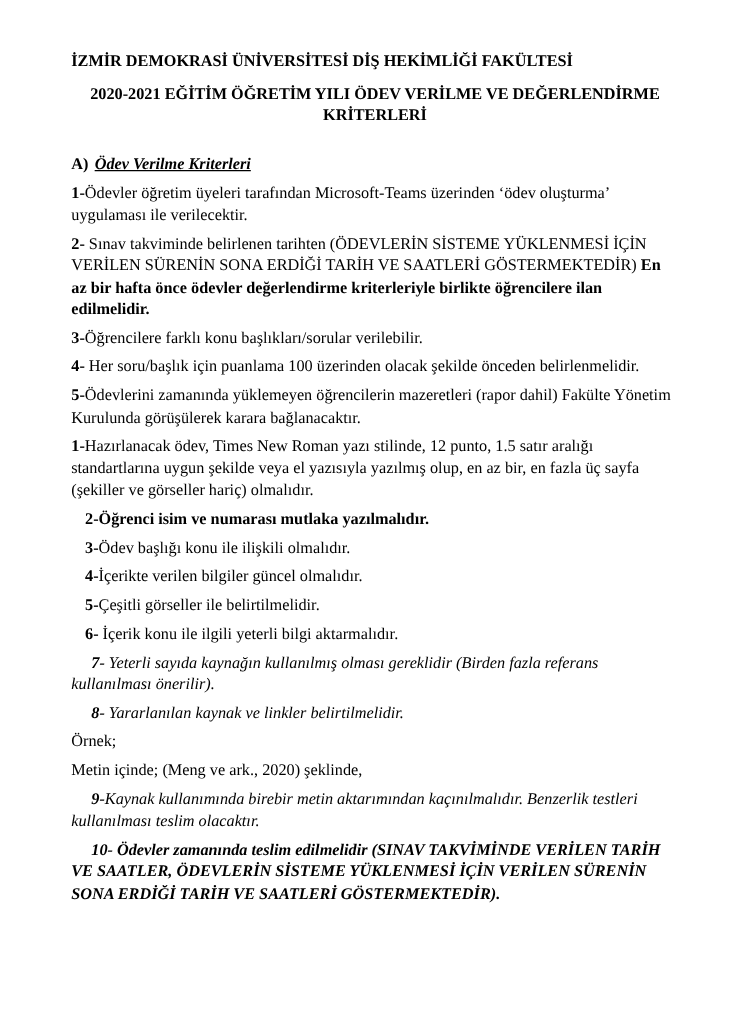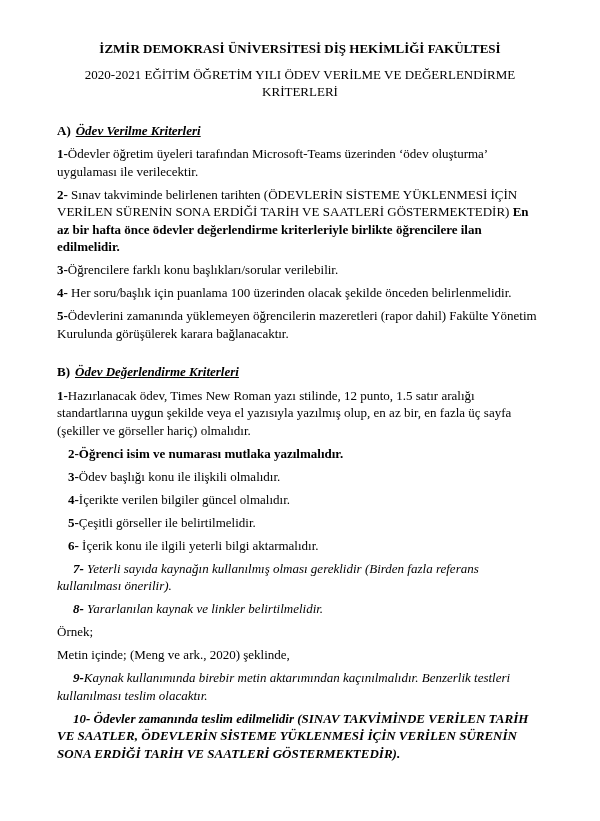--- a/index.html
+++ b/index.html
@@ -15,25 +15,25 @@
     background: #ffffff;
     color: #000000;
     padding: 40px 57px 18px 57px;
     font-family: "Liberation Serif", "DejaVu Serif", serif;
     font-size: 13px;
     line-height: 17.5px;
     overflow: hidden;
   }
   .doc-title {
     font-weight: bold;
-    text-align: center;
+    text-align: left;
     margin: 0 0 8px 0;
   }
   .doc-subtitle {
-    font-weight: normal;
+    font-weight: bold;
     text-align: center;
     margin: 0;
   }
   .sec-heading {
     font-weight: bold;
     margin: 21px 0 6px 0;
   }
   .sec-label { margin-right: 5px; }
   .sec-title { text-decoration: underline; font-style: italic; }
   .para { margin: 0 0 5.5px 0; }
@@ -49,21 +49,20 @@
 <div class="page" style="color: rgb(0, 0, 0); background: rgb(255, 255, 255);">
   <div class="doc-title">İZMİR DEMOKRASİ ÜNİVERSİTESİ DİŞ HEKİMLİĞİ FAKÜLTESİ</div>
   <div class="doc-subtitle">2020-2021 EĞİTİM ÖĞRETİM YILI ÖDEV VERİLME VE DEĞERLENDİRME KRİTERLERİ</div>
   <div id="doc-body">
       <div class="sec-heading"><span class="sec-label">A)</span><span class="sec-title">Ödev Verilme Kriterleri</span></div>
       <p class="para ind-none"><span class="b">1-</span><span class="">Ödevler öğretim üyeleri tarafından Microsoft-Teams üzerinden ‘ödev oluşturma’ uygulaması ile verilecektir.</span></p>
       <p class="para ind-none"><span class="b">2-</span><span class=""> Sınav takviminde belirlenen tarihten (ÖDEVLERİN SİSTEME YÜKLENMESİ İÇİN VERİLEN SÜRENİN SONA ERDİĞİ TARİH VE SAATLERİ GÖSTERMEKTEDİR) </span><span class="b">En az bir hafta önce ödevler değerlendirme kriterleriyle birlikte öğrencilere ilan edilmelidir.</span></p>
       <p class="para ind-none"><span class="b">3-</span><span class="">Öğrencilere farklı konu başlıkları/sorular verilebilir.</span></p>
       <p class="para ind-none"><span class="b">4-</span><span class=""> Her soru/başlık için puanlama 100 üzerinden olacak şekilde önceden belirlenmelidir.</span></p>
       <p class="para ind-none"><span class="b">5-</span><span class="">Ödevlerini zamanında yüklemeyen öğrencilerin mazeretleri (rapor dahil) Fakülte Yönetim Kurulunda görüşülerek karara bağlanacaktır.</span></p>
-      <div class="sec-heading"><span class="sec-label">B)</span><span class="sec-title">Ödev Değerlendirme Kriterleri</span></div>
       <p class="para ind-block"><span class="b">1-</span><span class="">Hazırlanacak ödev, Times New Roman yazı stilinde, 12 punto, 1.5 satır aralığı standartlarına uygun şekilde veya el yazısıyla yazılmış olup, en az bir, en fazla üç sayfa (şekiller ve görseller hariç) olmalıdır.</span></p>
       <p class="para ind-first"><span class="b">2-Öğrenci isim ve numarası mutlaka yazılmalıdır.</span></p>
       <p class="para ind-first"><span class="b">3-</span><span class="">Ödev başlığı konu ile ilişkili olmalıdır.</span></p>
       <p class="para ind-first"><span class="b">4-</span><span class="">İçerikte verilen bilgiler güncel olmalıdır.</span></p>
       <p class="para ind-first"><span class="b">5-</span><span class="">Çeşitli görseller ile belirtilmelidir.</span></p>
       <p class="para ind-first"><span class="b">6-</span><span class=""> İçerik konu ile ilgili yeterli bilgi aktarmalıdır.</span></p>
       <p class="para ind-first-lg"><span class="b">7-</span><span class=""> Yeterli sayıda kaynağın kullanılmış olması gereklidir (Birden fazla referans kullanılması önerilir).</span></p>
       <p class="para ind-first-lg"><span class="b">8-</span><span class=""> Yararlanılan kaynak ve linkler belirtilmelidir.</span></p>
       <p class="para ind-none"><span class="">Örnek;</span></p>
       <p class="para ind-none"><span class="">Metin içinde; (Meng ve ark., 2020) şeklinde,</span></p>

